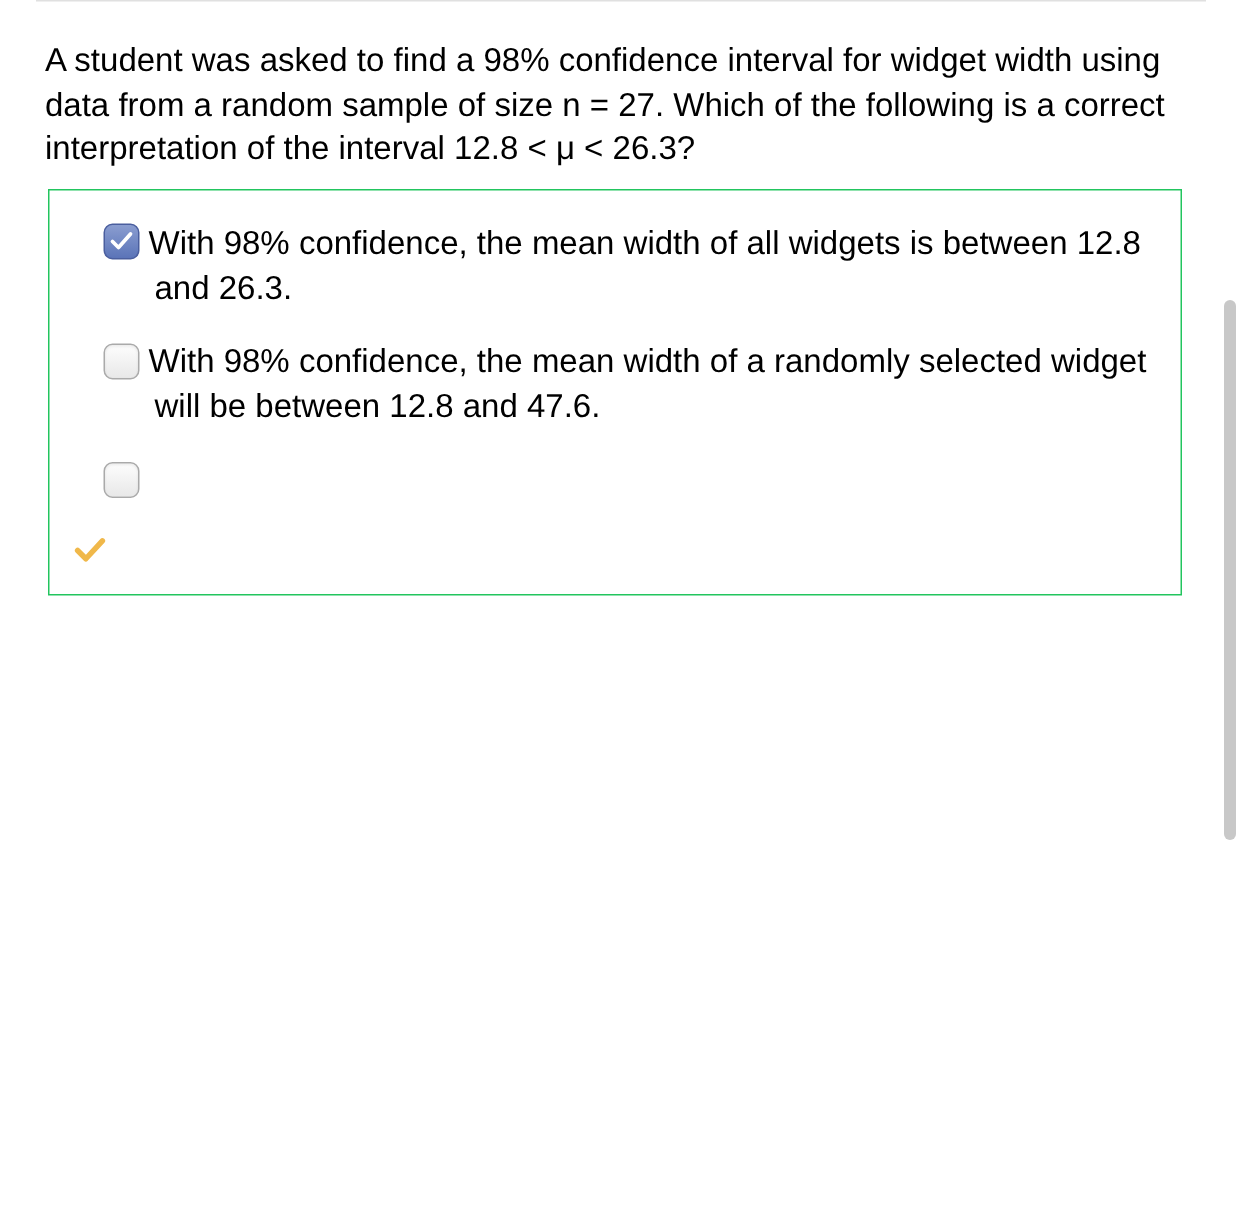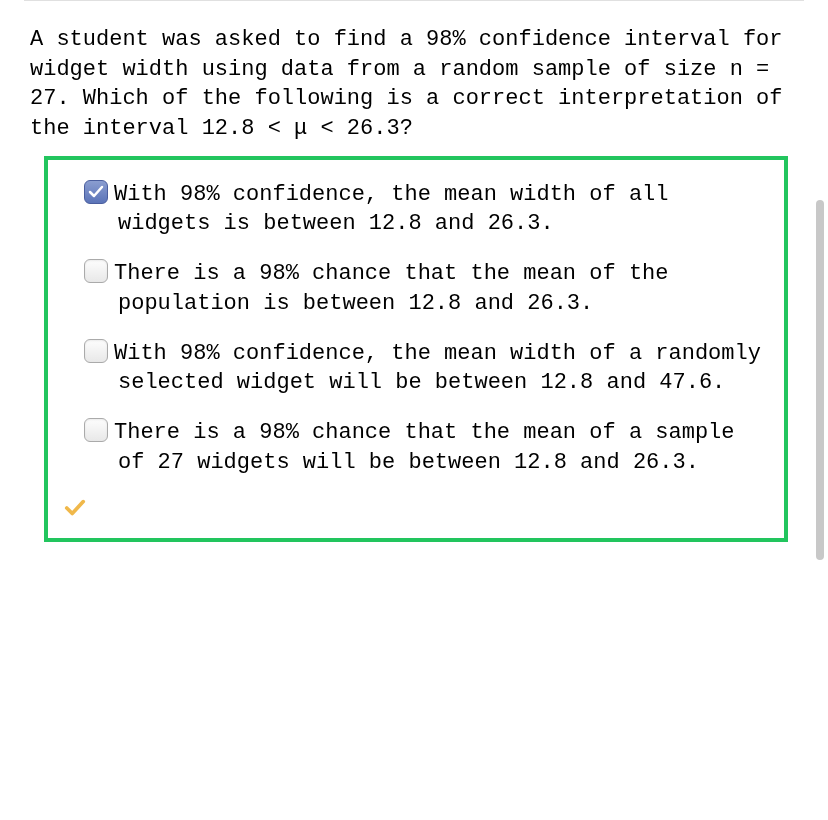--- a/index.html
+++ b/index.html
@@ -7,34 +7,33 @@
       font-family: "Lucida Sans Unicode", "Lucida Grande", Verdana, Arial, sans-serif;
       font-size: 22px;
       color: #000;
       width: 828px;
       height: 820px;
       background: #fff;
       position: relative;
     }
     .content {
       padding: 24px 28px 8px 30px;
-      font-family: Liberation Mono, monospace;
     }
     .question-text {
       line-height: 1.35;
       margin-bottom: 12px;
     }
     .instruction {
       line-height: 1.35;
       margin-bottom: 10px;
     }
     .options-box {
-      border: 4px solid #22c55e;
+      border: 1px solid #22c55e;
       padding: 20px 12px 12px 36px;
-      margin-left: 14px;
+      margin-left: 2px;
       margin-right: 12px;
     }
     .option {
       margin-bottom: 20px;
       line-height: 1.35;
     }
     .option:last-of-type {
       margin-bottom: 10px;
     }
     .checkbox {
@@ -108,36 +107,31 @@
     <div class="option">
       <span class="option-wrap">
         <span class="checkbox checked">
           <svg viewBox="0 0 16 16">
               <path d="M2 8 L6 12 L14 3" stroke="#fff" stroke-width="2.5" fill="none" stroke-linecap="round" stroke-linejoin="round"></path>
             </svg>
         </span><span class="option-text">With 98% confidence, the mean width of all widgets is between 12.8 and 26.3.</span>
       </span>
     </div>
 
-    <div class="option">
-      <span class="option-wrap">
-        <span class="checkbox unchecked"></span><span class="option-text">There is a 98% chance that the mean of the population is between 12.8 and 26.3.</span>
-      </span>
-    </div>
 
     <div class="option">
       <span class="option-wrap">
         <span class="checkbox unchecked"></span><span class="option-text">With 98% confidence, the mean width of a randomly selected widget will be between 12.8 and 47.6.</span>
       </span>
     </div>
 
 
     <div class="option">
       <span class="option-wrap">
-        <span class="checkbox unchecked"></span><span class="option-text">There is a 98% chance that the mean of a sample of 27 widgets will be between 12.8 and 26.3.</span>
+        <span class="checkbox unchecked"></span>
       </span>
     </div>
 
     <div class="correct-mark">
       <svg viewBox="0 0 24 24">
         <path d="M3 12 L9 18 L21 5" stroke="#f0b84a" stroke-width="4" fill="none" stroke-linecap="round" stroke-linejoin="round"></path>
       </svg>
     </div>
 
   </div>

